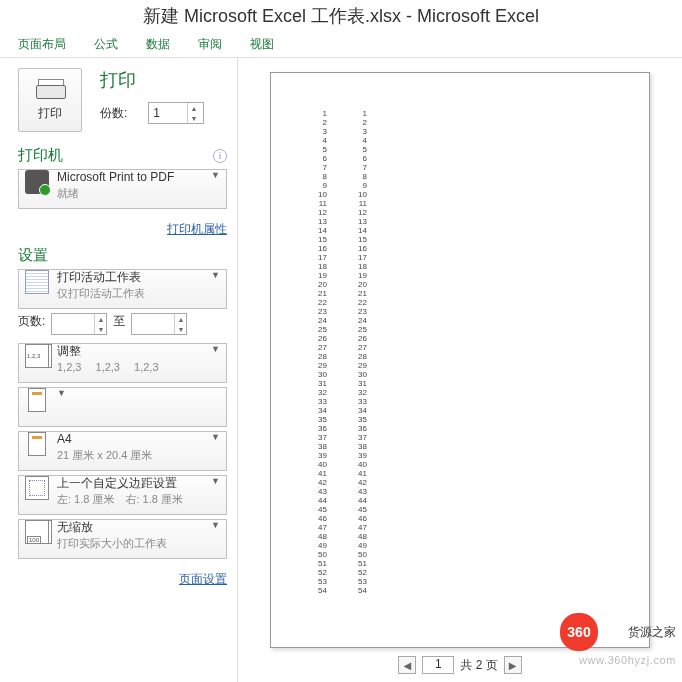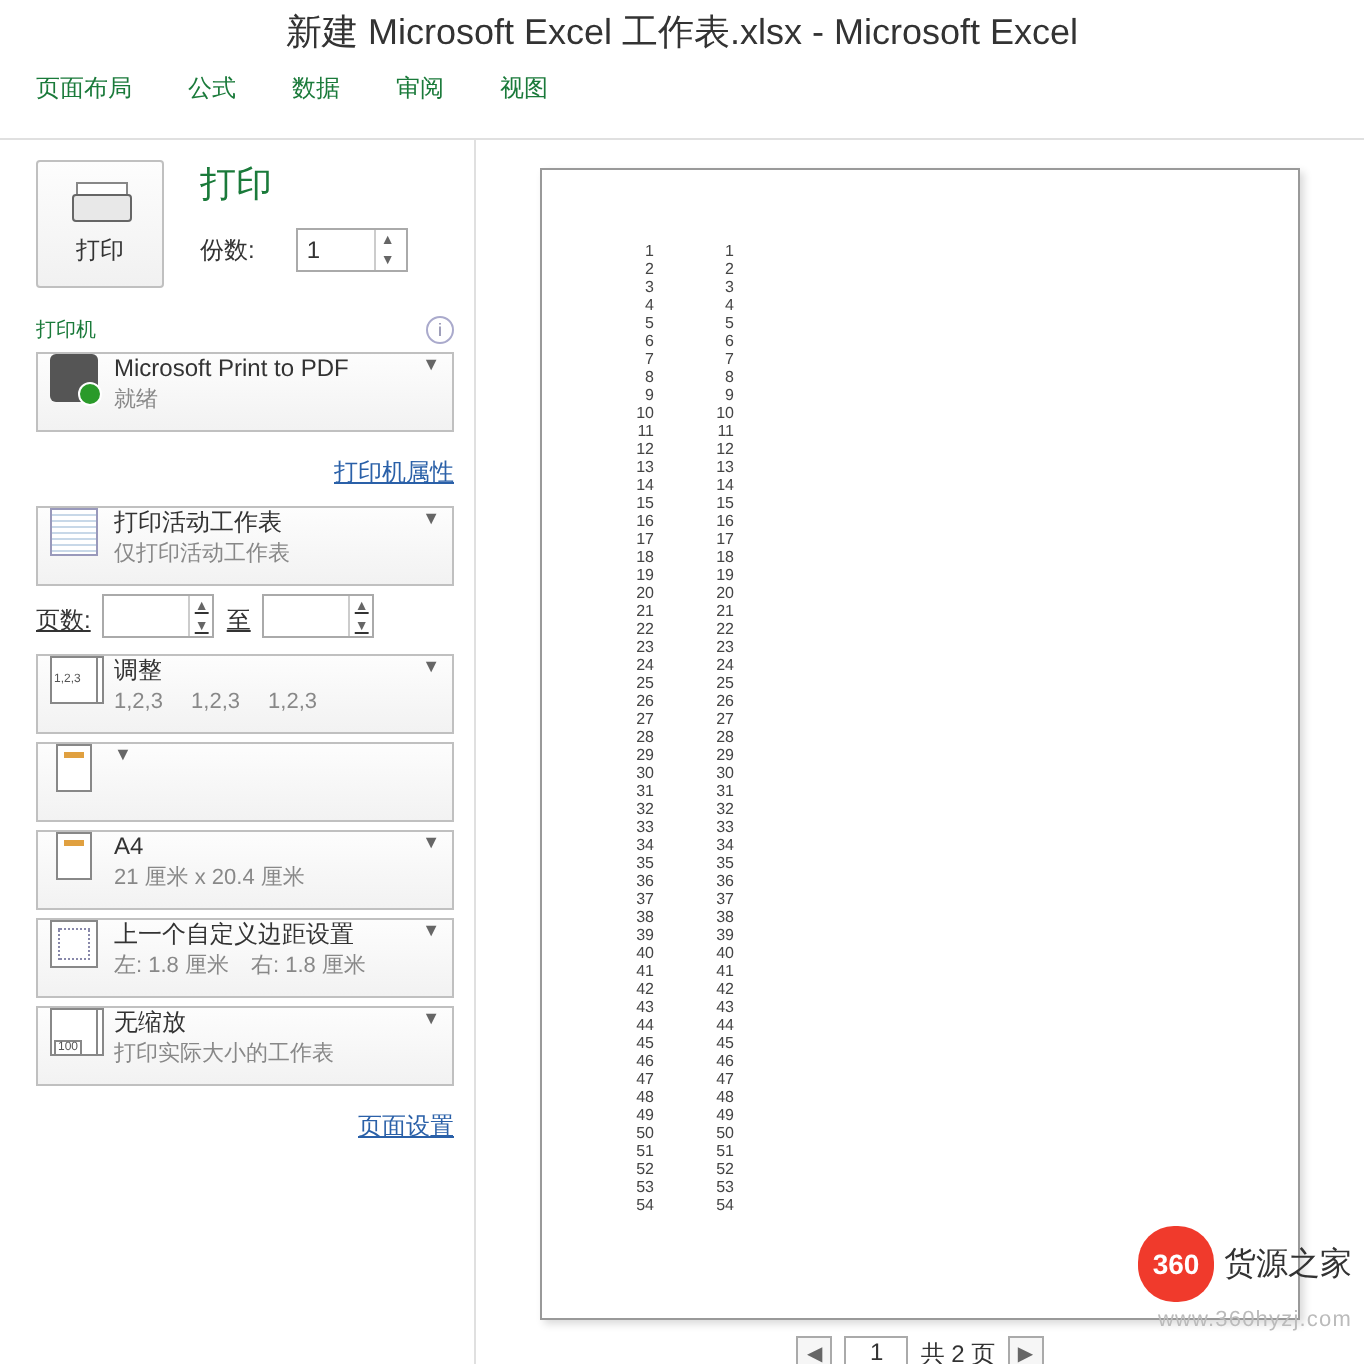--- a/index.html
+++ b/index.html
@@ -1,55 +1,55 @@
 <!DOCTYPE html>
 <html><head>
 <meta charset="utf-8">
 <style>
 * { box-sizing: border-box; margin: 0; padding: 0; }
 body { font-family: "Microsoft YaHei", "Segoe UI", sans-serif; font-size: 12px; color: #333; background: #fff; width: 682px; height: 682px; overflow: hidden; position: relative; }
 .title-bar { text-align: center; padding: 4px 0 6px; font-size: 18px; color: #333; }
-.tabs { display: flex; gap: 28px; padding: 2px 0 16px 18px; border-bottom: 1px solid #e0e0e0; font-family: Liberation Serif, serif; }
+.tabs { display: flex; gap: 28px; padding: 2px 0 4px 18px; border-bottom: 1px solid #e0e0e0; font-family: Liberation Serif, serif; }
 .tabs span { color: #1a7a3a; cursor: pointer; }
 .content { display: flex; height: calc(100% - 48px); }
 .left-panel { width: 238px; padding: 10px 10px 10px 18px; border-right: 1px solid #e0e0e0; overflow: hidden; }
 .print-top { display: flex; gap: 18px; margin-bottom: 14px; }
 .print-btn-box { width: 64px; height: 64px; border: 1px solid #c0c0c0; border-radius: 2px; display: flex; flex-direction: column; align-items: center; justify-content: center; gap: 4px; background: linear-gradient(#fdfdfd,#f1f1f1); }
 .printer-icon { width: 28px; height: 22px; position: relative; }
 .printer-icon::before { content: ""; position: absolute; left: 2px; top: 0; width: 24px; height: 8px; border: 1px solid #888; background: #fff; }
 .printer-icon::after { content: ""; position: absolute; left: 0; top: 6px; width: 28px; height: 12px; border: 1px solid #666; background: #e8e8e8; border-radius: 2px; }
 .print-right { flex: 1; }
 .print-title { font-size: 18px; color: #1a7a3a; margin-bottom: 10px; }
 .copies-row { display: flex; align-items: center; gap: 21px; }
 .copies-input { width: 56px; height: 22px; border: 1px solid #aaa; padding: 0 4px; display: flex; align-items: center; justify-content: space-between; }
 .spinner { width: 12px; height: 20px; display: flex; flex-direction: column; border-left: 1px solid #ccc; }
 .spinner span { flex: 1; display: flex; align-items: center; justify-content: center; font-size: 7px; color: #666; }
 .section-hdr { display: flex; justify-content: space-between; align-items: center; margin: 6px 0 4px; }
-.section-hdr .lbl { color: #1a7a3a; font-size: 10px; }
+.section-hdr .lbl { color: #1a7a3a; font-size: 15px; }
 .info-icon { width: 14px; height: 14px; border: 1px solid #aac; border-radius: 50%; color: #88a; font-size: 9px; display: flex; align-items: center; justify-content: center; }
 .dd-box { border: 1px solid #c0c0c0; background: linear-gradient(#fdfdfd,#f2f2f2); height: 40px; display: flex; align-items: flex-start; padding: 0 6px; gap: 8px; margin-bottom: 4px; }
 .dd-icon { width: 24px; height: 24px; flex-shrink: 0; position: relative; }
 .dd-text { flex: 1; line-height: 1.3; }
 .dd-text .line1 { color: #333; }
 .dd-text .line2 { color: #888; font-size: 11px; }
 .dd-arrow { font-size: 9px; color: #666; }
 .link-row { text-align: right; color: #2a60a8; text-decoration: underline; margin-bottom: 8px; margin-top: 12px; }
-.pages-row { display: flex; align-items: flex-end; gap: 6px; margin-bottom: 8px; text-decoration: underline; }
+.pages-row { display: flex; align-items: flex-start; gap: 6px; margin-bottom: 8px; }
 .pages-input { width: 56px; height: 22px; border: 1px solid #aaa; display: flex; align-items: center; justify-content: flex-end; }
 .preview-area { flex: 1; display: flex; flex-direction: column; align-items: center; padding: 14px 0 6px; background: #fff; position: relative; }
 .paper { width: 380px; height: 576px; border: 1px solid #999; box-shadow: 2px 2px 4px rgba(0,0,0,0.15); background: #fff; padding: 36px 40px; overflow: hidden; }
 .paper-content { display: flex; gap: 24px; font-size: 8px; color: #444; line-height: 9px; }
 .paper-col { text-align: right; width: 16px; }
 .nav-bar { display: flex; align-items: center; gap: 6px; margin-top: 8px; }
 .nav-btn { width: 18px; height: 18px; border: 1px solid #aaa; display: flex; align-items: center; justify-content: center; font-size: 10px; color: #666; background: #f6f6f6; }
 .nav-input { width: 32px; height: 18px; border: 1px solid #aaa; text-align: center; }
 .watermark { position: absolute; right: 6px; bottom: 16px; display: flex; flex-direction: column; align-items: flex-end; gap: 3px; }
 .wm-top { display: flex; align-items: center; gap: 5px; }
 .wm-badge { width: 38px; height: 38px; background: #f03a2c; color: #fff; font-weight: bold; font-size: 14px; border-radius: 18px; display: flex; align-items: center; justify-content: center; }
-.wm-text { font-size: 16px; color: #333; font-weight: 500; }
+.wm-text { font-size: 12px; color: #333; font-weight: 500; margin-left: 25px; }
 .wm-url { font-size: 11px; color: #bbb; letter-spacing: 0.6px; }
 .pdf-ic { background: #555; border-radius: 3px; }
 .pdf-ic::after { content: ""; position: absolute; right: -2px; bottom: -2px; width: 10px; height: 10px; background: #2a9a2a; border-radius: 50%; border: 1px solid #fff; }
 .sheet-ic { background: repeating-linear-gradient(#fff, #fff 2px, #c8d8e8 2px, #c8d8e8 3px); border: 1px solid #99b; }
 .pages-ic { border: 1px solid #888; background: #fff; box-shadow: 3px 0 0 -1px #fff, 3px 0 0 0 #888; }
 .pages-ic::after { content: "1,2,3"; position: absolute; font-size: 6px; color: #555; top: 8px; left: 1px; }
 .port-ic { border: 1px solid #888; background: #fff; width: 18px; height: 24px; margin: 0 3px; }
 .port-ic::after { content: ""; position: absolute; left: 3px; right: 3px; top: 3px; height: 3px; background: #e0a040; }
 .margin-ic { border: 1px solid #888; background: #fff; }
 .margin-ic::after { content: ""; position: absolute; left: 3px; right: 3px; top: 3px; bottom: 3px; border: 1px dotted #88a; }
@@ -98,20 +98,23 @@
     <div class="dd-box">
       <div class="dd-icon pdf-ic"></div>
       <div class="dd-text">
         <div class="line1">Microsoft Print to PDF</div>
         <div class="line2">就绪</div>
       </div>
       <span class="dd-arrow">▼</span>
     </div>
     <div class="link-row">打印机属性</div>
 
+    <div class="section-hdr">
+      <span class="lbl">设置</span>
+    </div>
 
     <div class="dd-box">
       <div class="dd-icon sheet-ic"></div>
       <div class="dd-text">
         <div class="line1">打印活动工作表</div>
         <div class="line2">仅打印活动工作表</div>
       </div>
       <span class="dd-arrow">▼</span>
     </div>
 

